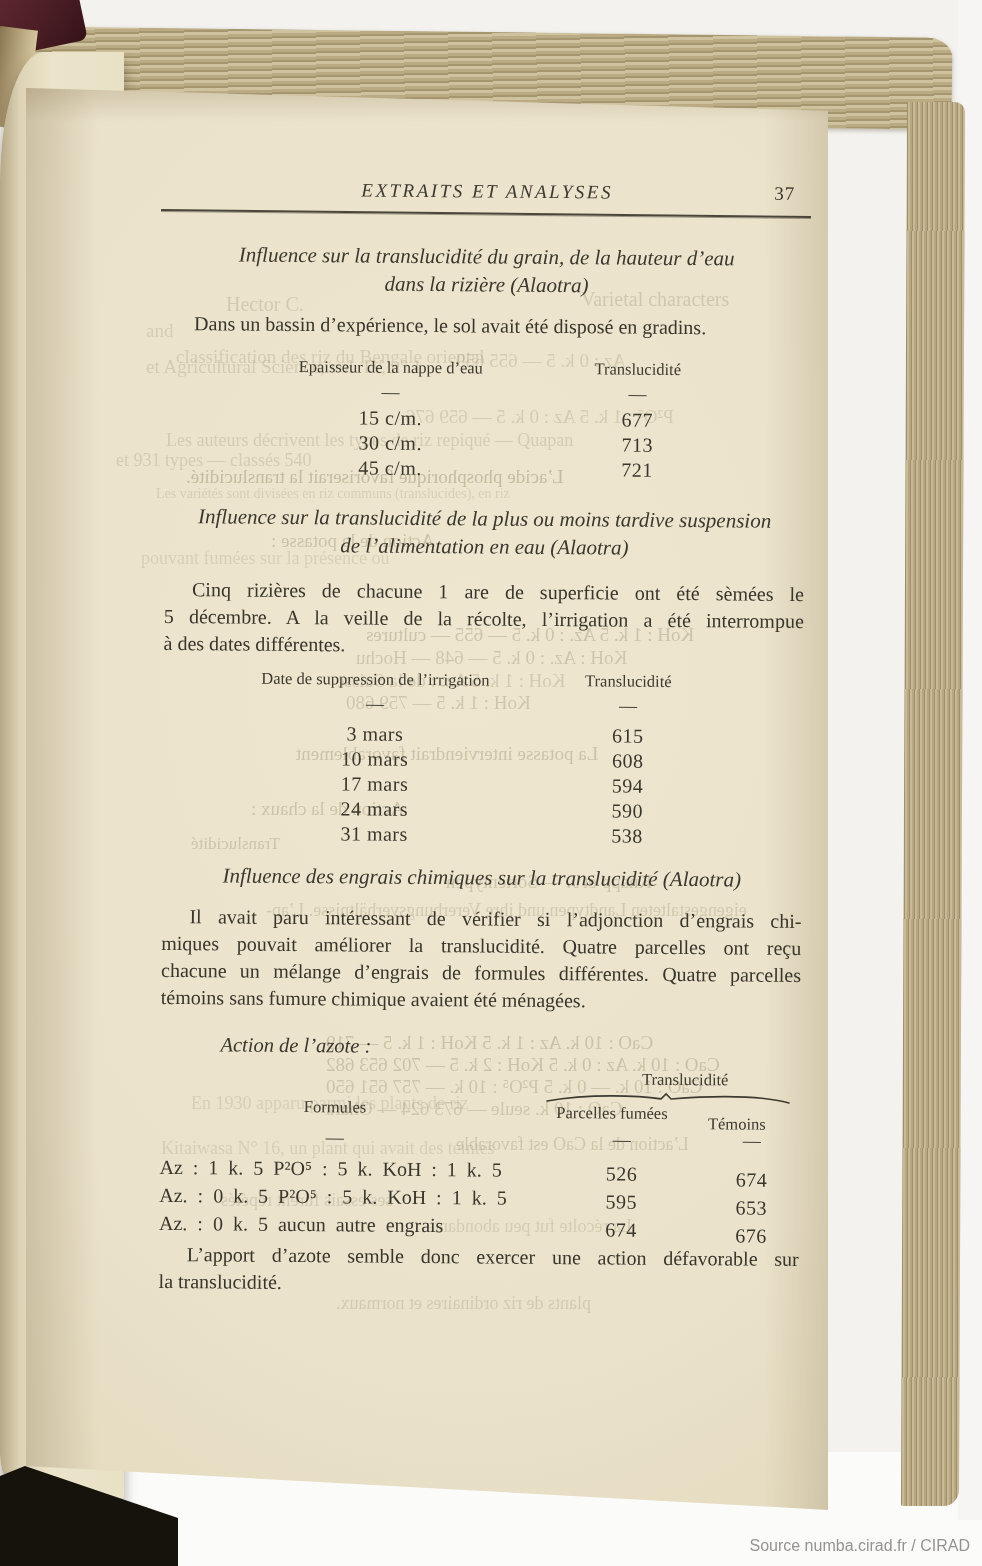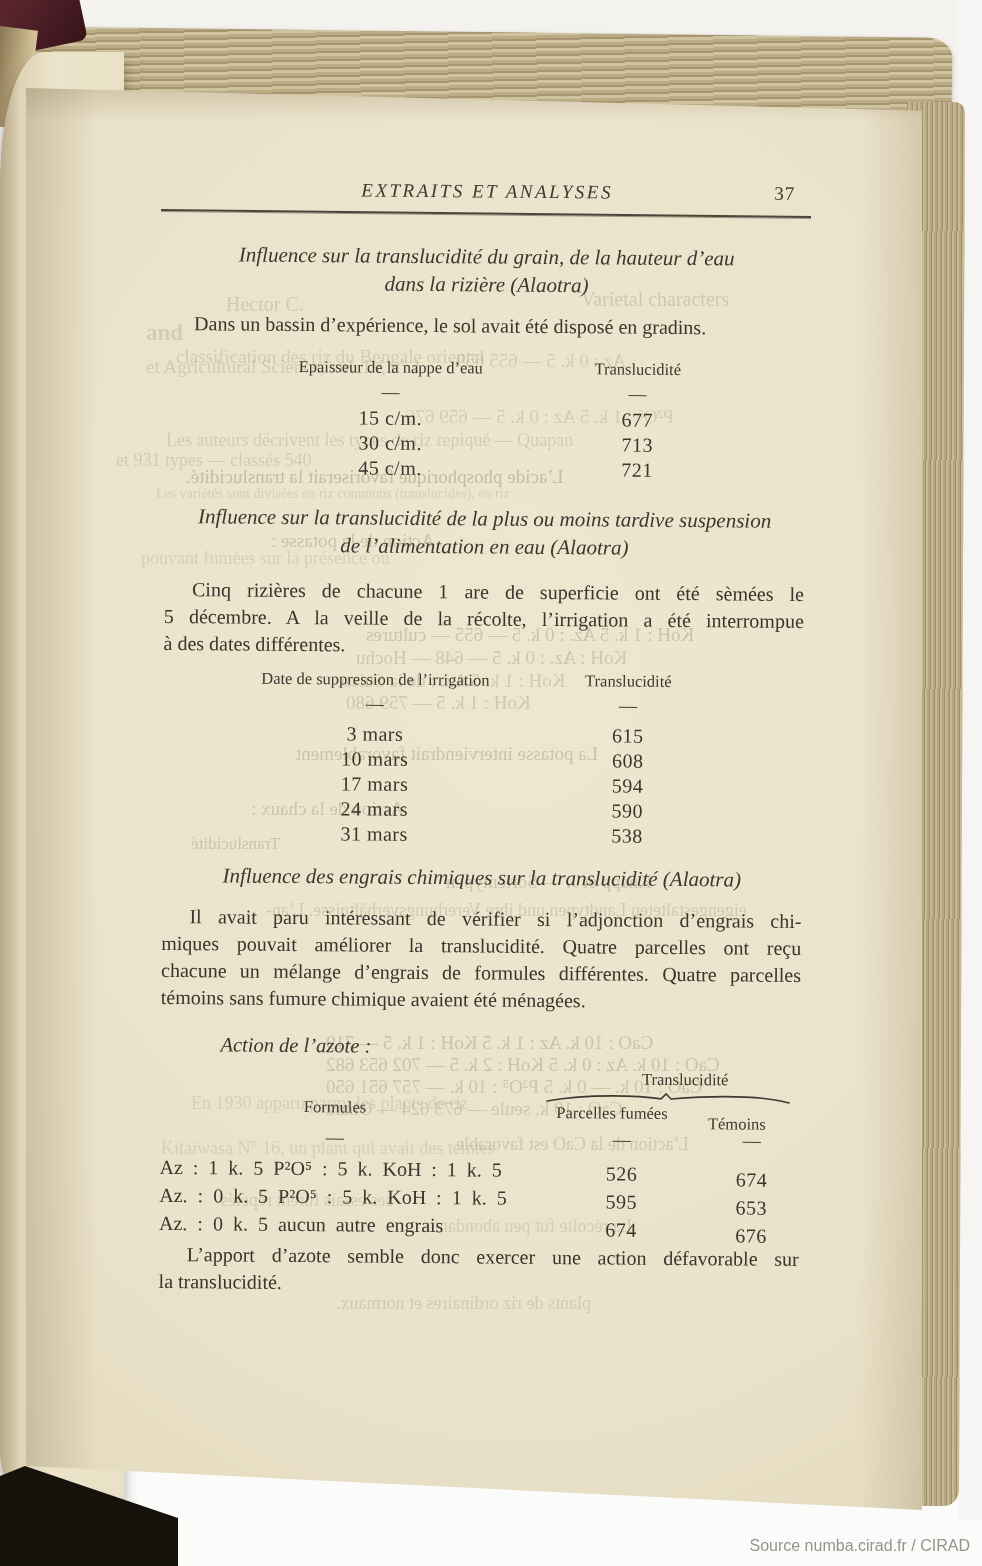--- a/index.html
+++ b/index.html
@@ -21,21 +21,21 @@
          background:repeating-linear-gradient(178deg,#a6966f 0 2px,#cfc29e 2px 5px,#baab85 5px 8px);
          border-radius:60px 26px 10px 10px / 42px 20px 8px 8px;
          transform:rotate(0.7deg);box-shadow:0 2px 4px rgba(90,75,50,.35);}
   .left-curl{position:absolute;left:0;top:52px;width:124px;height:1446px;
          background:linear-gradient(90deg,#b6a887 0%,#ddd3b6 16%,#ece4ca 42%,#e9e1c6 100%);
          border-radius:44px 0 0 30px / 130px 0 0 44px;
          box-shadow:0 10px 14px rgba(60,48,30,.4);}
   .fore-edge{position:absolute;left:904px;top:102px;width:58px;height:1404px;
          background:repeating-linear-gradient(90deg,#a08f6d 0 1px,#c8ba96 1px 3px,#b7a781 3px 5px);
          border-radius:0 10px 16px 2px;transform:rotate(0.25deg);}
-  .page{position:absolute;left:26px;top:88px;width:896px;height:1422px;
+  .page{position:absolute;left:26px;top:88px;width:802px;height:1422px;
          background:
            linear-gradient(90deg,rgba(125,103,64,.26) 0,rgba(125,103,64,0) 72px),
            linear-gradient(270deg,rgba(125,103,64,.20) 0,rgba(125,103,64,0) 64px),
            linear-gradient(180deg,rgba(125,103,64,.22) 0,rgba(125,103,64,0) 34px),
            radial-gradient(120% 90% at 55% 40%,#eee6cf 0%,#eae2ca 55%,#e0d6b8 95%);
          clip-path:polygon(0 0,100% 1.6%,100% 100%,0 96.9%);
          box-shadow:0 6px 16px rgba(90,75,50,.35);}
   .shadow-bl{position:absolute;left:0;top:1466px;width:178px;height:100px;
          background:#16120c;
          clip-path:polygon(0% 10%,14% 0%,100% 52%,100% 100%,0% 100%);}
@@ -222,21 +222,21 @@
       </div>
 
       <div class="blk para" style="top:1153px;">
         <div class="pline first">L’apport d’azote semble donc exercer une action défavorable sur</div>
         <div class="pline last">la translucidité.</div>
       </div>
 
     </div>
   <div class="ghost" style="left: 200px; top: 205px; font-size: 20px; opacity: 0.32; font-family: Liberation Serif, serif;">Hector C.</div>
       <div class="ghost" style="left: 555px; top: 200px; font-size: 20px; opacity: 0.35;">Varietal characters</div>
-      <div class="ghost" style="left: 120px; top: 232px; font-size: 23px; opacity: 0.28; font-weight: bold;">and</div>
+      <div class="ghost" style="left: 120px; top: 232px; font-size: 19px; opacity: 0.28;">and</div>
       <div class="ghost" style="left: 150px; top: 258px; font-size: 19px; opacity: 0.3;">classification des riz du Bengale oriental</div>
       <div class="ghost" style="left: 120px; top: 268px; font-size: 19px; opacity: 0.3;">et Agricultural Science, vol. IV, n° 1</div>
       <div class="ghost mir" style="left: 430px; top: 262px; font-size: 19px; opacity: 0.3;">Az : 0 k. 5 — 655 659</div>
       <div class="ghost mir" style="left: 380px; top: 318px; font-size: 19px; opacity: 0.3;">P²O⁵ : 1 k. 5 Az : 0 k. 5 — 659 676</div>
       <div class="ghost" style="left: 140px; top: 342px; font-size: 18px; opacity: 0.3;">Les auteurs décrivent les types de riz repiqué — Quapan</div>
       <div class="ghost" style="left: 90px; top: 362px; font-size: 18px; opacity: 0.3;">et 931 types — classés 540</div>
       <div class="ghost mir" style="left: 160px; top: 378px; font-size: 19px; opacity: 0.5;">L’acide phosphorique favoriserait la translucidité.</div>
       <div class="ghost" style="left: 130px; top: 398px; font-size: 14px; opacity: 0.28;">Les variétés sont divisées en riz communs (translucides), en riz</div>
       <div class="ghost mir" style="left: 245px; top: 442px; font-size: 19px; opacity: 0.42;">Action de la potasse :</div>
       <div class="ghost" style="left: 115px; top: 460px; font-size: 18px; opacity: 0.26;">pouvant fumées sur la présence ou</div>

